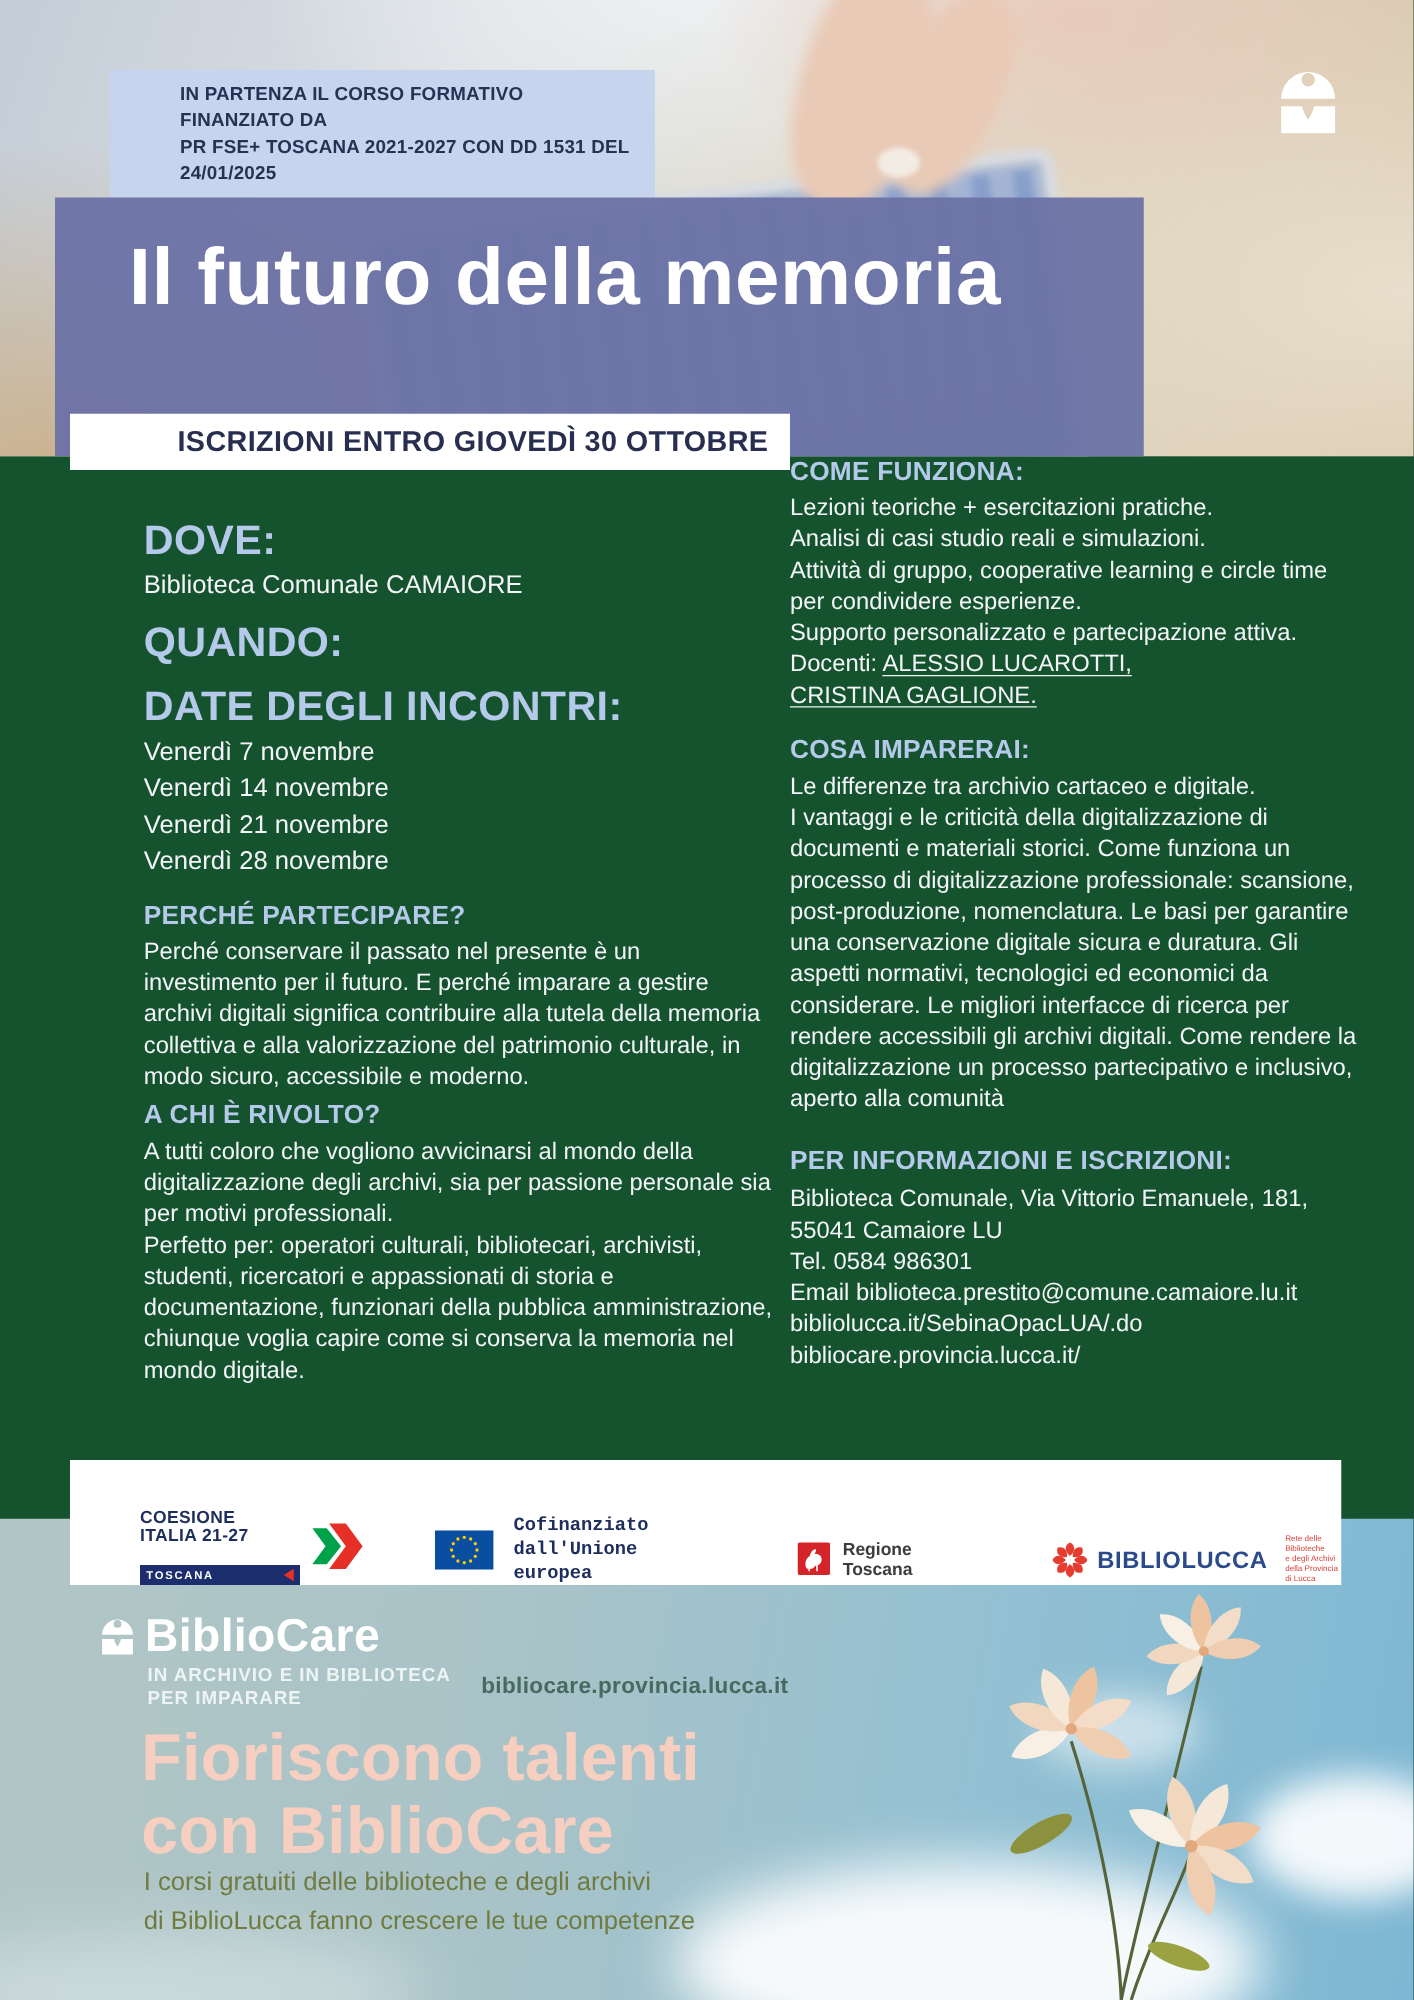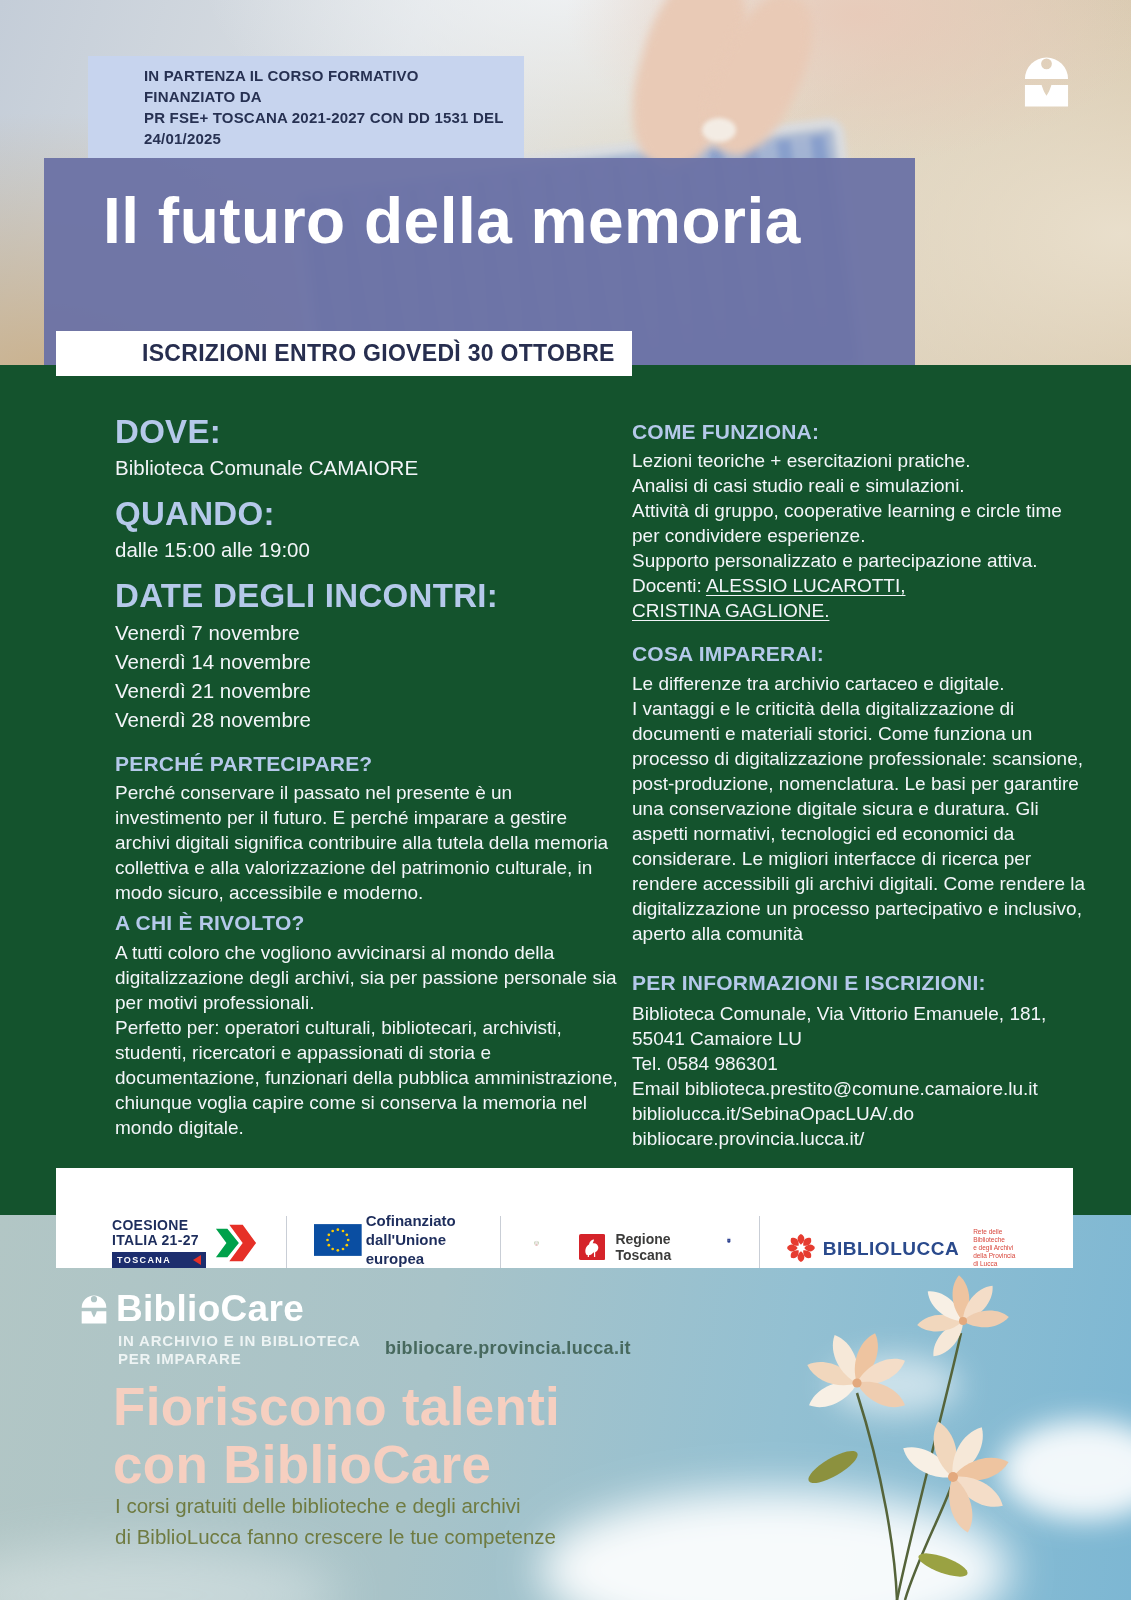--- a/index.html
+++ b/index.html
@@ -46,35 +46,35 @@
 
   
   .col-left{position:absolute;left:115px;top:365px;width:505px;}
   .col-right{position:absolute;left:632px;top:365px;width:462px;}
   .h2{font-size:33px;font-weight:800;color:#b5c9ea;line-height:38px;letter-spacing:.3px;}
   .h3{font-size:21px;font-weight:700;color:#b5c9ea;line-height:26px;letter-spacing:.2px;}
   .t20{font-size:20.5px;line-height:29px;color:#f3f5f9;}
   .para{font-size:19px;line-height:25px;color:#f3f5f9;white-space:pre-line;}
   .info-line{font-size:19px;line-height:25px;color:#f3f5f9;}
   .docente{color:#f3f5f9;text-decoration:underline;text-underline-offset:3px;cursor:pointer;}
-  .mt48{margin-top:48px}.mt54{margin-top:54px}.mt13{margin-top:13px}.mt17{margin-top:17px}
+  .mt48{margin-top:48px}.mt54{}.mt13{margin-top:13px}.mt17{margin-top:17px}
   .mt2{margin-top:2px}.mt3{margin-top:3px}.mt4{margin-top:4px}.mt5{margin-top:5px}.mt18{margin-top:18px}.mt24{margin-top:24px}
 
   
   .logos{position:absolute;left:56px;top:1168px;width:1017px;height:100px;background:#ffffff;
          display:flex;align-items:flex-end;padding:0 56px;}
   .sep{width:1px;height:52px;background:#c9ced6;}
   .coesione{display:flex;align-items:center;gap:8px;}
   .coes-txt{display:flex;flex-direction:column;}
   .coes-l1{font-size:14px;font-weight:800;color:#1d2d5c;line-height:15px;letter-spacing:.3px;}
-  .tosc-bar{margin-top:4px;width:94px;height:16px;background:#1d2e6e;display:flex;align-items:center;padding:0 5px;}
+  .tosc-bar{margin-top:16px;width:128px;height:16px;background:#1d2e6e;display:flex;align-items:center;padding:0 5px;}
   .tosc-bar span{font-size:9px;font-weight:700;color:#fff;letter-spacing:1.4px;}
   .tosc-arrow{margin-left:auto;width:0;height:0;border-top:5px solid transparent;
               border-bottom:5px solid transparent;border-right:8px solid #e63027;}
-  .eu{display:flex;align-items:center;gap:4px;}
+  .eu{display:flex;align-items:center;gap:16px;font-family:Liberation Mono, monospace;}
   .eu-txt{font-size:15px;font-weight:700;color:#1d2d5c;line-height:19px;}
   .regione{display:flex;align-items:center;gap:10px;}
   .regione-label{font-size:14px;font-weight:700;color:#3c3c3b;}
   .bibliolucca{display:flex;align-items:center;gap:8px;}
   .bl-words{display:flex;flex-direction:row;}
   .bl-w{font-size:19px;font-weight:800;color:#2a4a8c;line-height:19px;letter-spacing:.5px;}
   .bl-tag{display:flex;flex-direction:column;margin-left:6px;}
   .bl-tag span{font-size:6.5px;line-height:8px;color:#d8453a;}
   .ml28{margin-left:28px}.mr28{margin-right:28px}.ml40{margin-left:40px}.ml34{margin-left:34px}
 
@@ -126,21 +126,20 @@
 
   <div class="deadline">
     <span>ISCRIZIONI ENTRO GIOVEDÌ 30 OTTOBRE</span>
   </div>
 
   <div class="col-left">
     <div class="h2 mt48">DOVE:</div>
     <div class="t20 mt2">Biblioteca Comunale CAMAIORE</div>
 
     <div class="h2 mt13">QUANDO:</div>
-    <div class="t20 mt2">dalle 15:00 alle 19:00</div>
 
     <div class="h2 mt13">DATE DEGLI INCONTRI:</div>
     <div class="t20 mt3">Venerdì 7 novembre</div>
     <div class="t20">Venerdì 14 novembre</div>
     <div class="t20">Venerdì 21 novembre</div>
     <div class="t20">Venerdì 28 novembre</div>
 
     <div class="h3 mt17">PERCHÉ PARTECIPARE?</div>
     <div class="para mt3">Perché conservare il passato nel presente è un investimento per il futuro. E perché imparare a gestire archivi digitali significa contribuire alla tutela della memoria collettiva e alla valorizzazione del patrimonio culturale, in modo sicuro, accessibile e moderno.</div>
 

